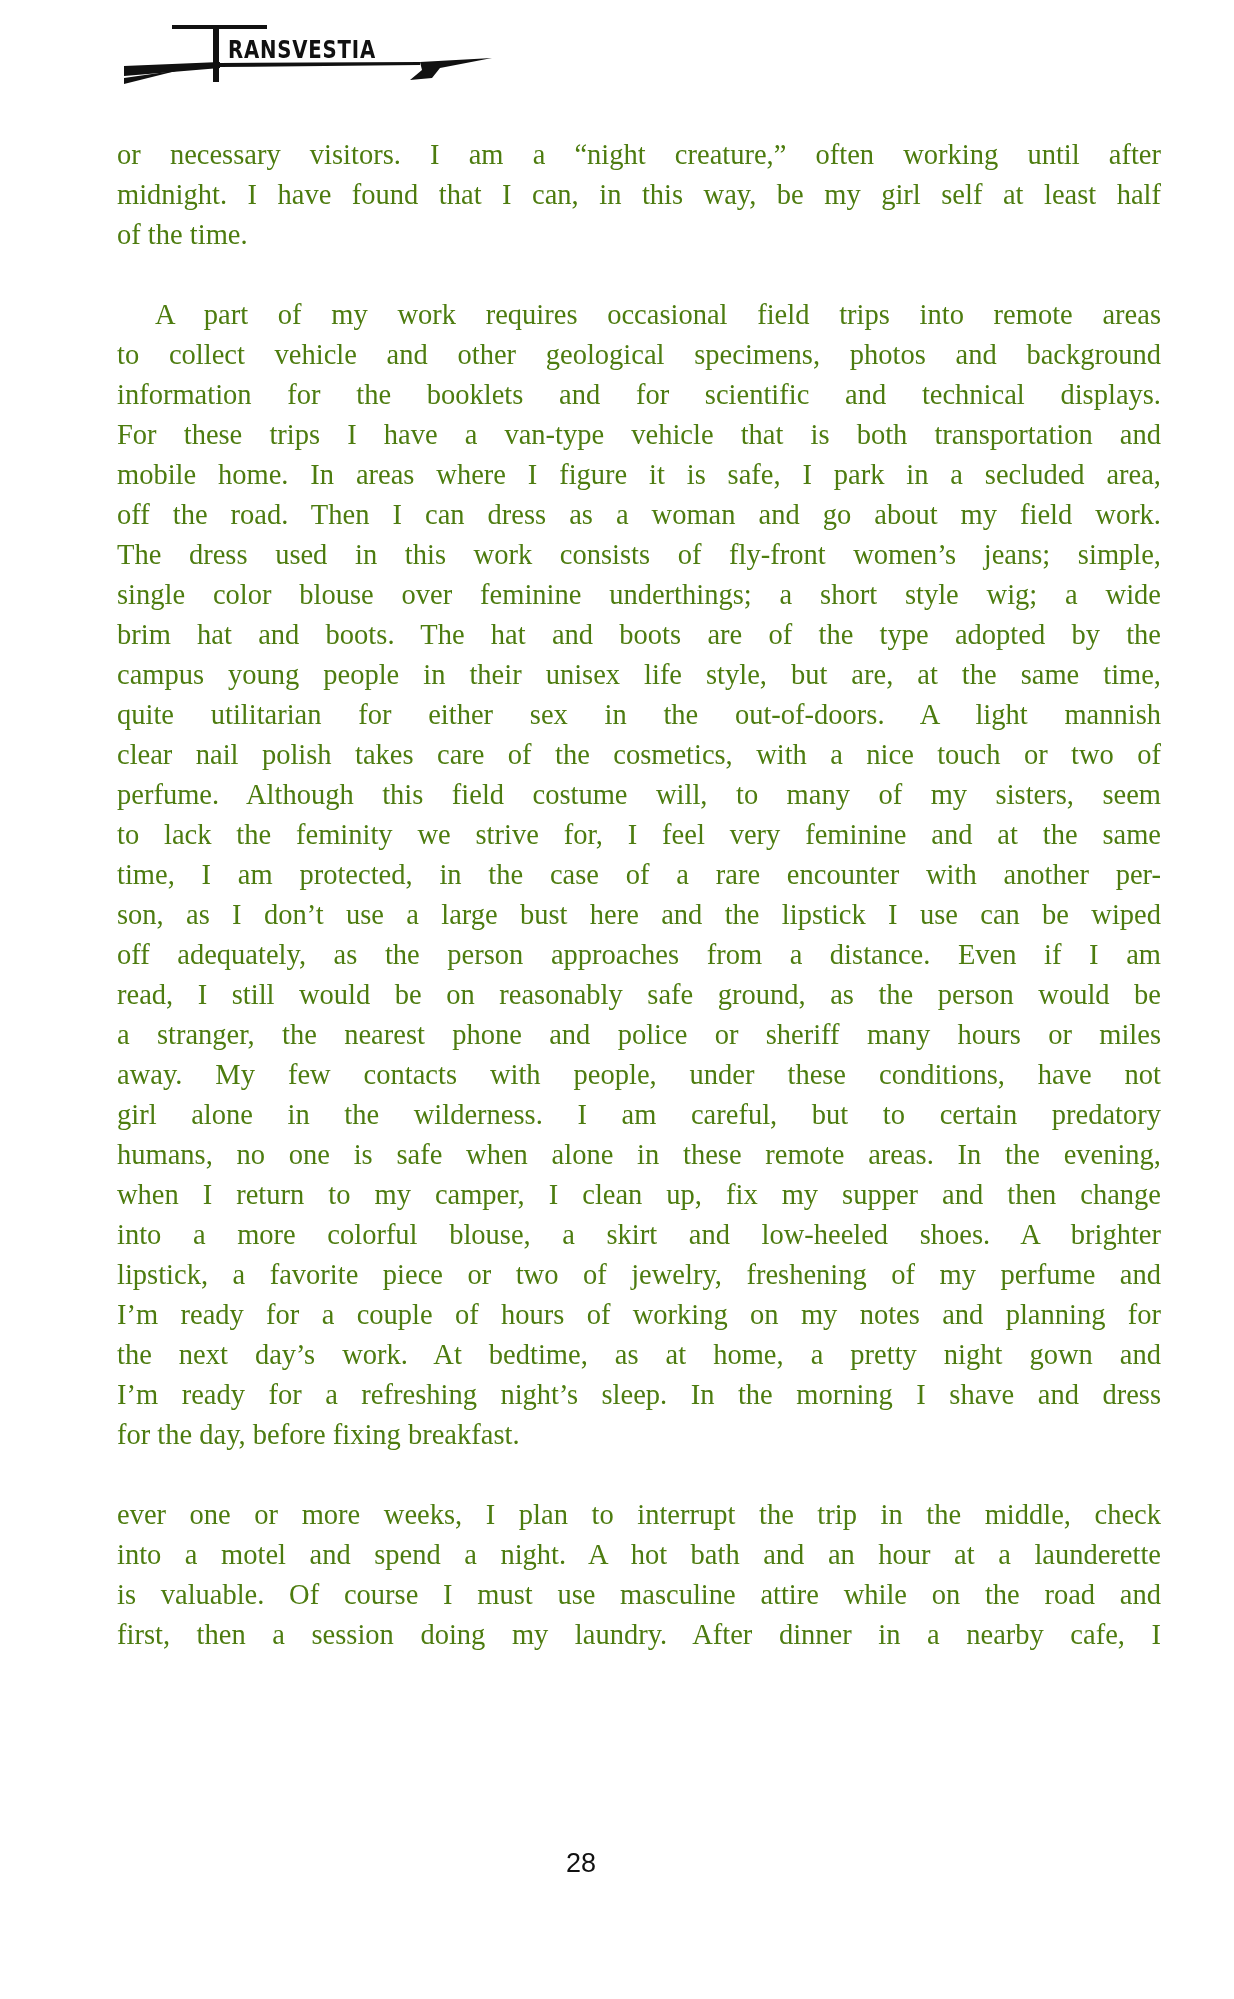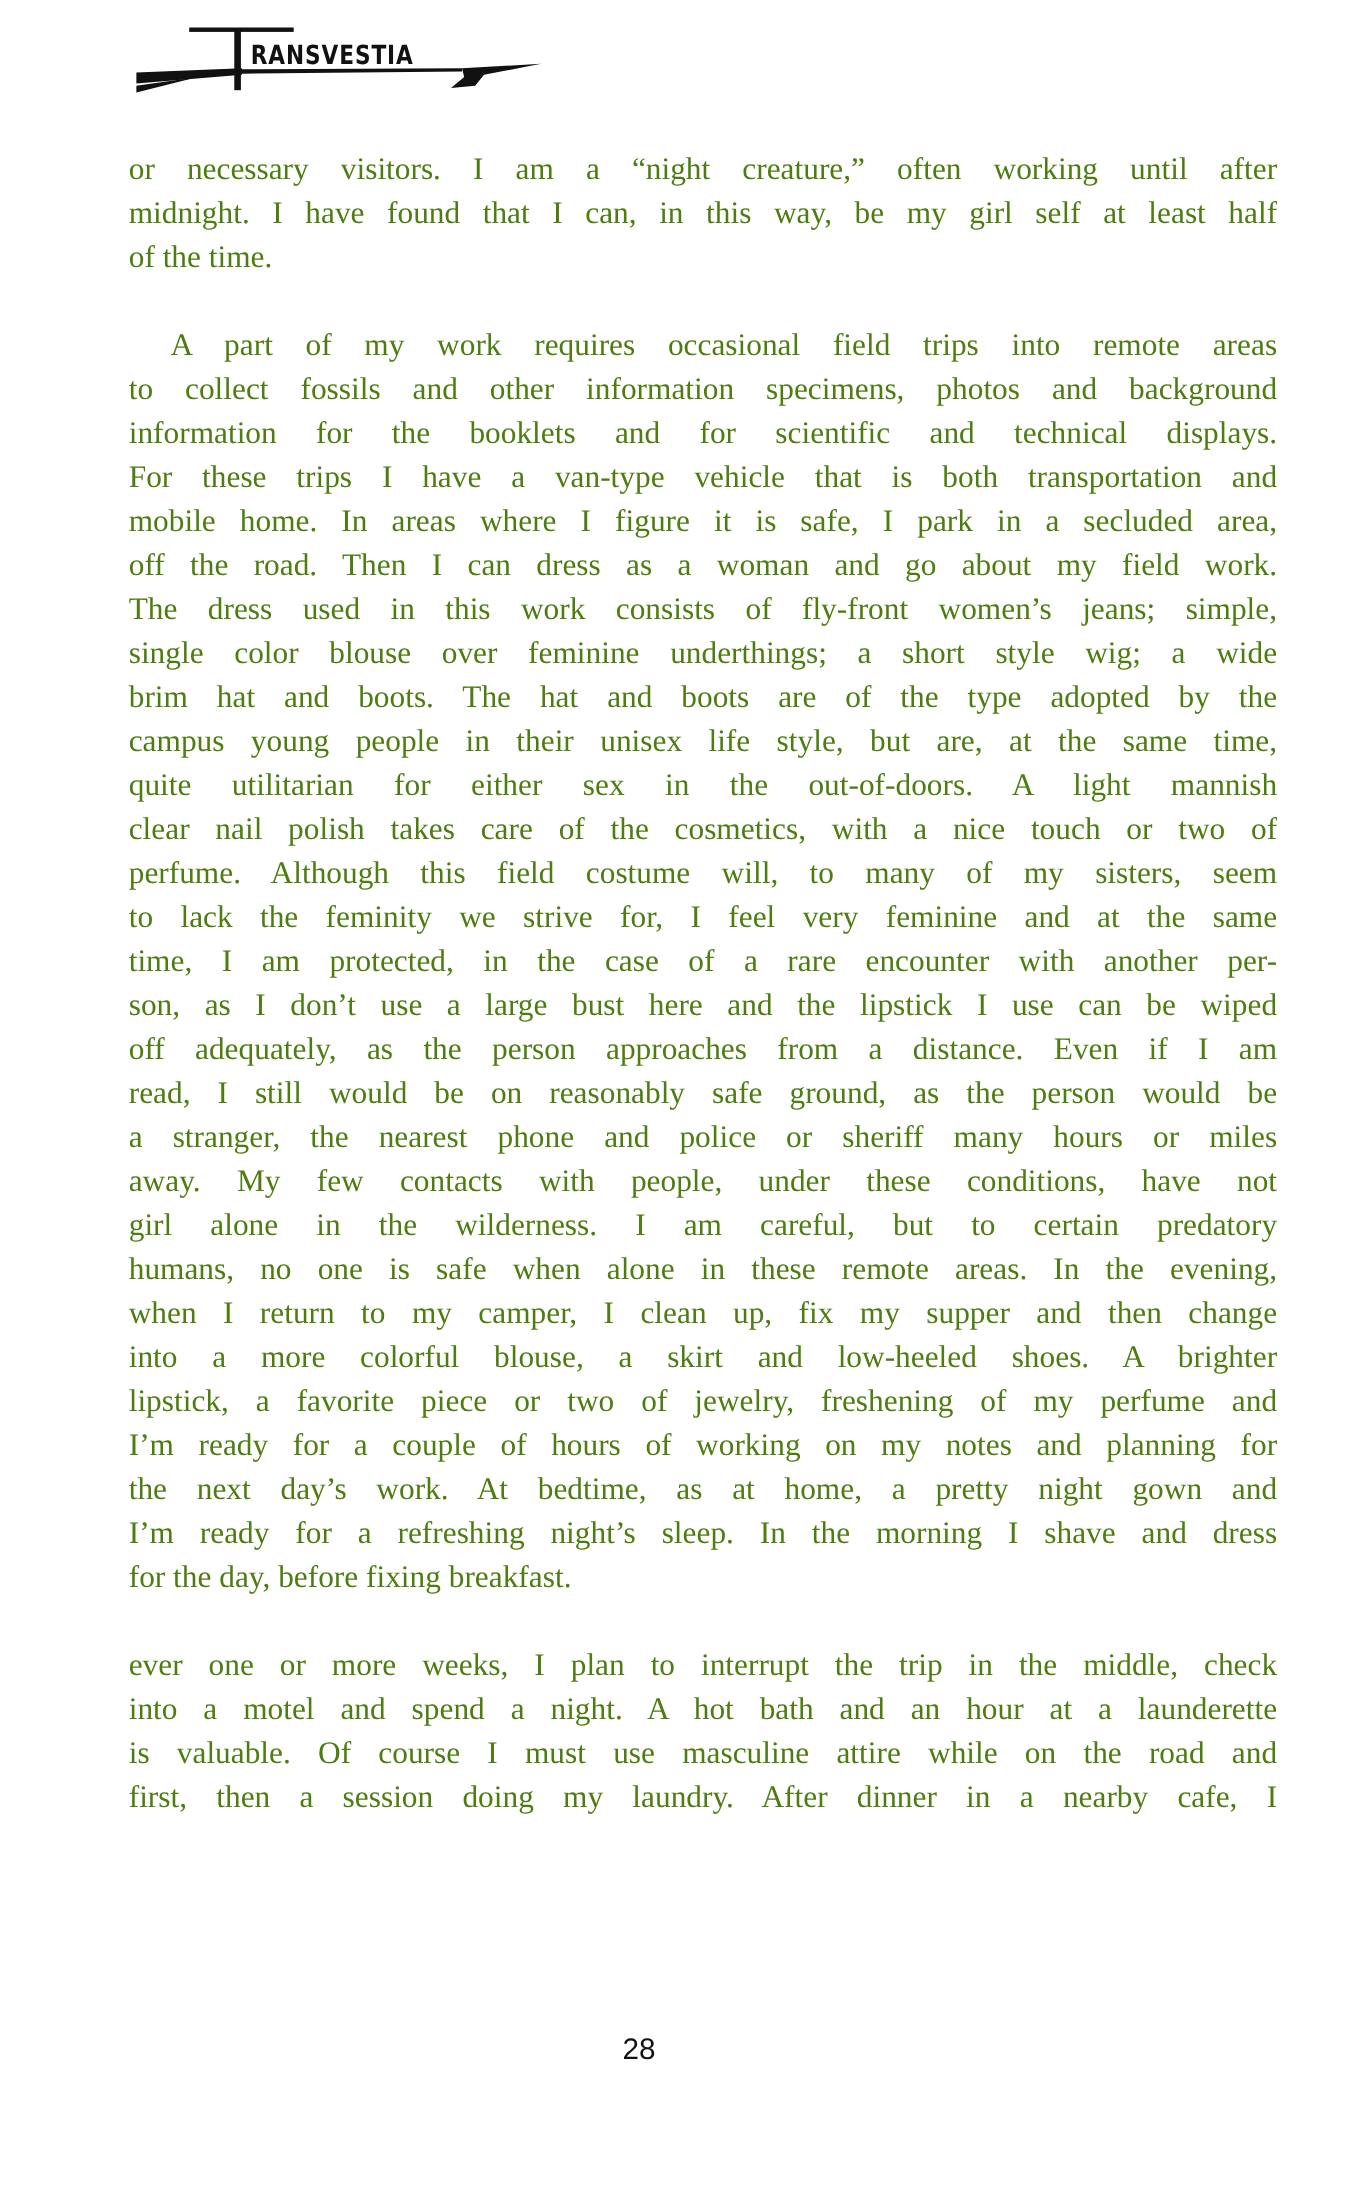--- a/index.html
+++ b/index.html
@@ -106,21 +106,21 @@
 
   <div>
     <span class="line">or necessary visitors. I am a “night creature,” often working until after</span>
     <span class="line">midnight. I have found that I can, in this way, be my girl self at least half</span>
     <span class="line last">of the time.</span>
   </div>
   <span class="para-gap"></span>
 
   <div>
     <span class="line indent">A part of my work requires occasional field trips into remote areas</span>
-    <span class="line">to collect fossils and other information specimens, photos and background</span>
+    <span class="line">to collect vehicle and other geological specimens, photos and background</span>
     <span class="line">information for the booklets and for scientific and technical displays.</span>
     <span class="line">For these trips I have a van-type vehicle that is both transportation and</span>
     <span class="line">mobile home. In areas where I figure it is safe, I park in a secluded area,</span>
     <span class="line">off the road. Then I can dress as a woman and go about my field work.</span>
     <span class="line">The dress used in this work consists of fly-front women’s jeans; simple,</span>
     <span class="line">single color blouse over feminine underthings; a short style wig; a wide</span>
     <span class="line">brim hat and boots. The hat and boots are of the type adopted by the</span>
     <span class="line">campus young people in their unisex life style, but are, at the same time,</span>
     <span class="line">quite utilitarian for either sex in the out-of-doors. A light mannish</span>
     <span class="line">clear nail polish takes care of the cosmetics, with a nice touch or two of</span>

